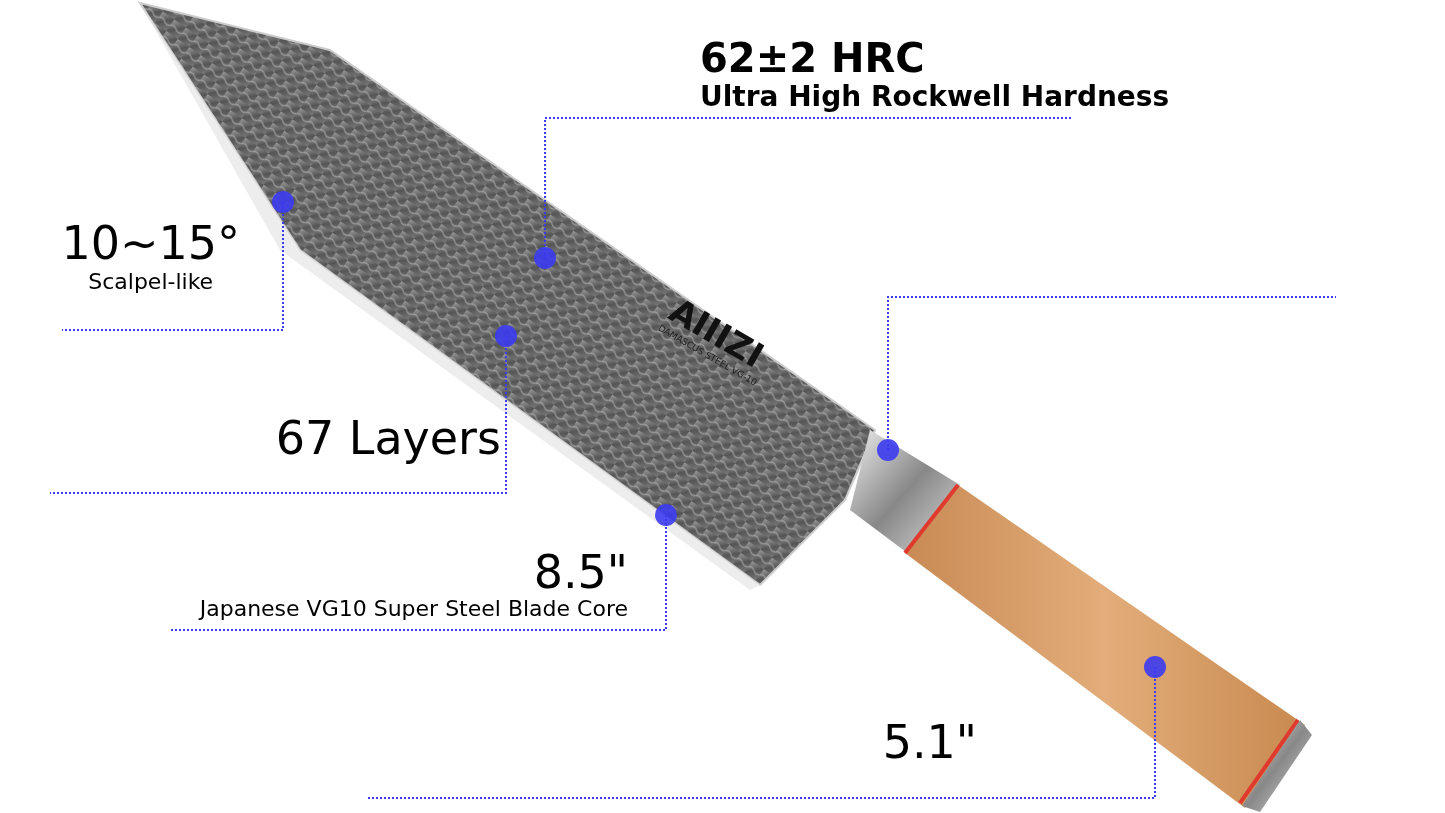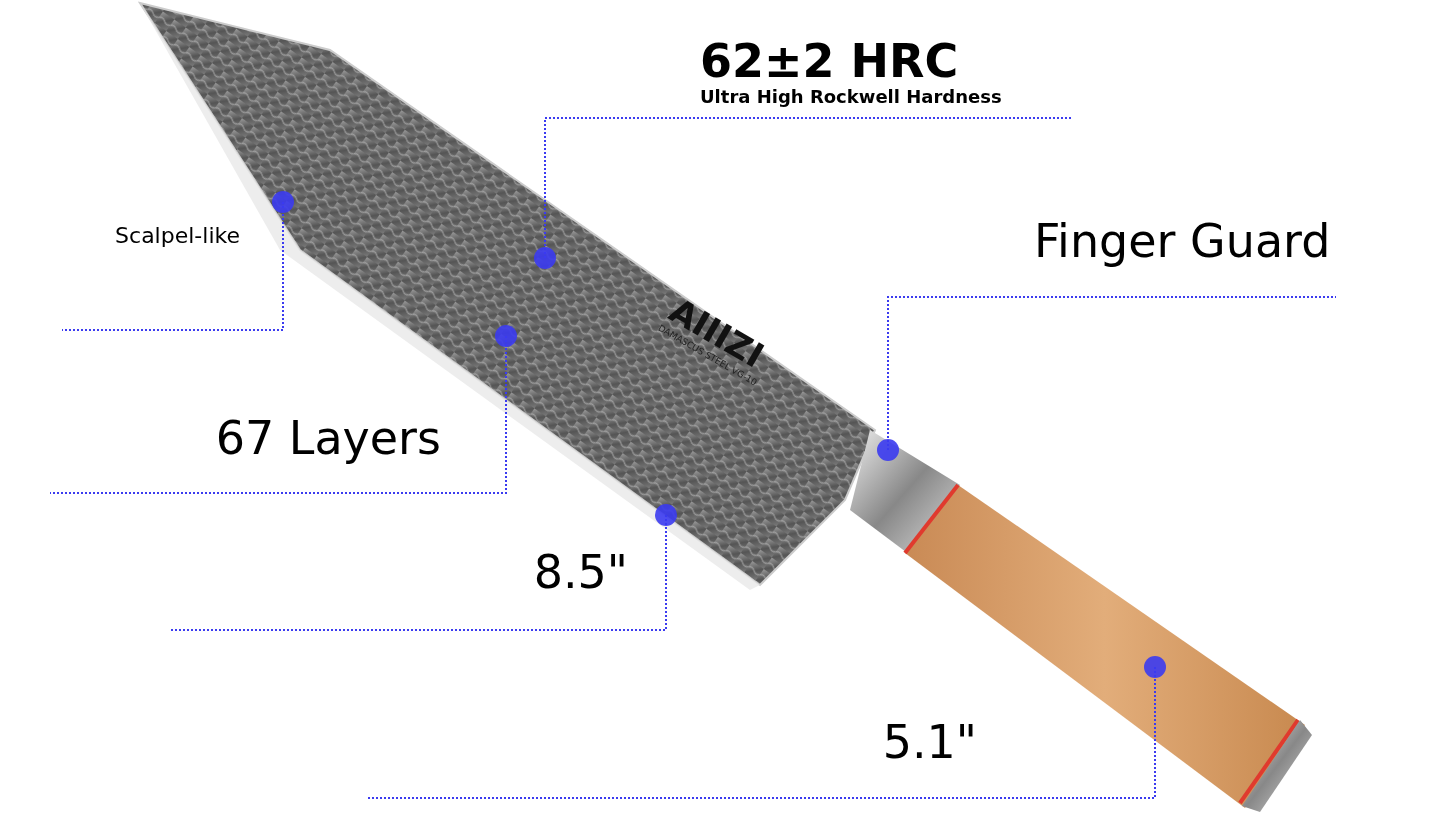--- a/index.html
+++ b/index.html
@@ -1,22 +1,22 @@
 <!DOCTYPE html>
 <html><head>
 <meta charset="utf-8">
 <style>
   html,body{margin:0;padding:0;background:#fff;}
   body{width:1445px;height:813px;position:relative;overflow:hidden;font-family:"DejaVu Sans",sans-serif;color:#000;}
   .abs{position:absolute;}
   svg.knife{position:absolute;left:0;top:0;}
   .big{font-size:46px;line-height:1;white-space:nowrap;}
-  .bigb{font-size:46px;font-weight:bold;line-height:1;white-space:nowrap;}
+  .bigb{font-size:40px;font-weight:bold;line-height:1;white-space:nowrap;}
   .sub{font-size:22px;line-height:1.3;white-space:nowrap;}
-  .subb{font-size:18px;font-weight:bold;white-space:nowrap;}
+  .subb{font-size:28px;font-weight:bold;white-space:nowrap;}
   .r{text-align:right;}
 </style>
 </head>
 <body>
 
 <svg class="knife" width="1445" height="813">
   <defs>
     <linearGradient id="bladeG" x1="0" y1="0" x2="1" y2="1">
       <stop offset="0" stop-color="#9a9a9a"></stop>
       <stop offset="0.5" stop-color="#555"></stop>
@@ -68,30 +68,31 @@
     <circle cx="1155" cy="667" r="11"></circle>
   </g>
 </svg>
 
 <div class="abs" style="left:700px;top:38px;">
   <div class="bigb">62±2 HRC</div>
   <div class="subb" style="margin-top:2px;">Ultra High Rockwell Hardness</div>
 </div>
 
 <div class="abs r" style="right:1205px;top:220px;">
-  <div class="sub" style="margin-top:2px;">Scalpel-like</div>
+  <div class="big">10~15°</div>
+  <div class="sub" style="margin-top:2px;text-align:center;">Scalpel-like</div>
 </div>
 
 <div class="abs" style="left:1034px;top:218px;">
-  <div class="big">Finger Guard</div>
 </div>
 
-<div class="abs r" style="right:1004px;top:415px;">
+<div class="abs r" style="right:944px;top:415px;">
   <div class="big">67 Layers</div>
 </div>
 
 <div class="abs r" style="right:817px;top:549px;">
   <div class="big">8.5"</div>
+  <div class="sub">Japanese VG10 Super Steel Blade Core</div>
 </div>
 
 <div class="abs r" style="right:468px;top:719px;">
   <div class="big">5.1"</div>
 </div>
 
 </body></html>

